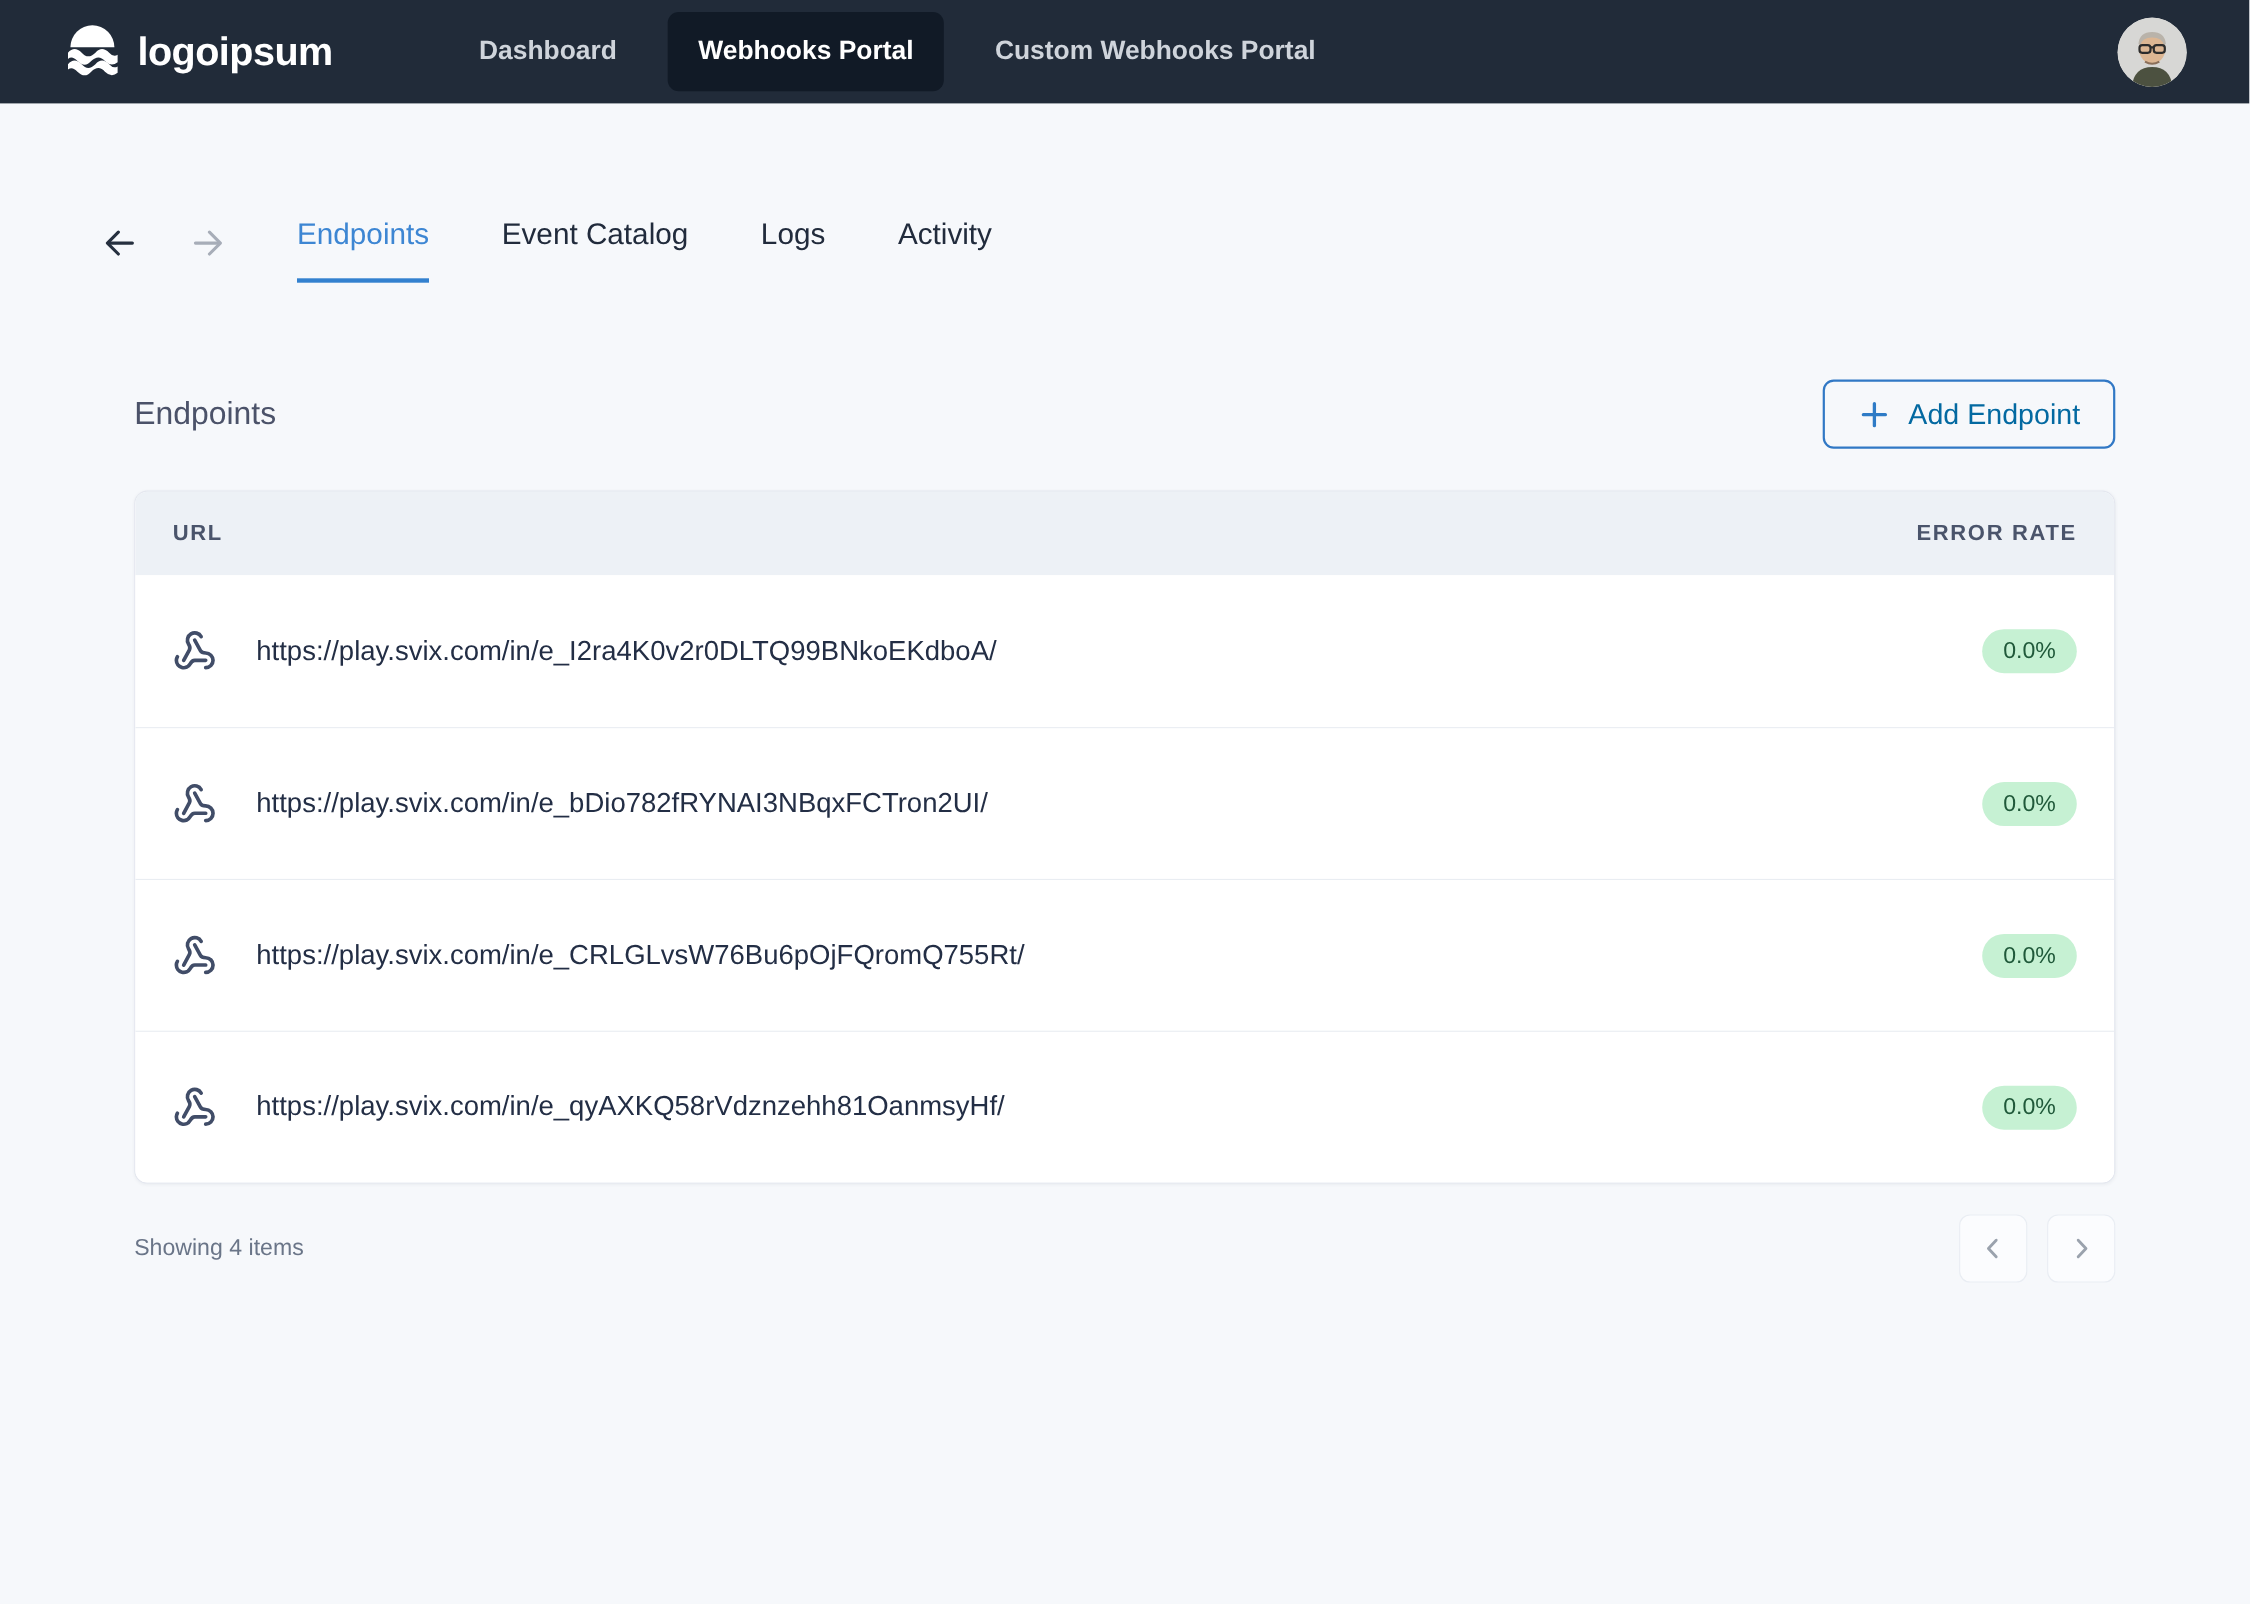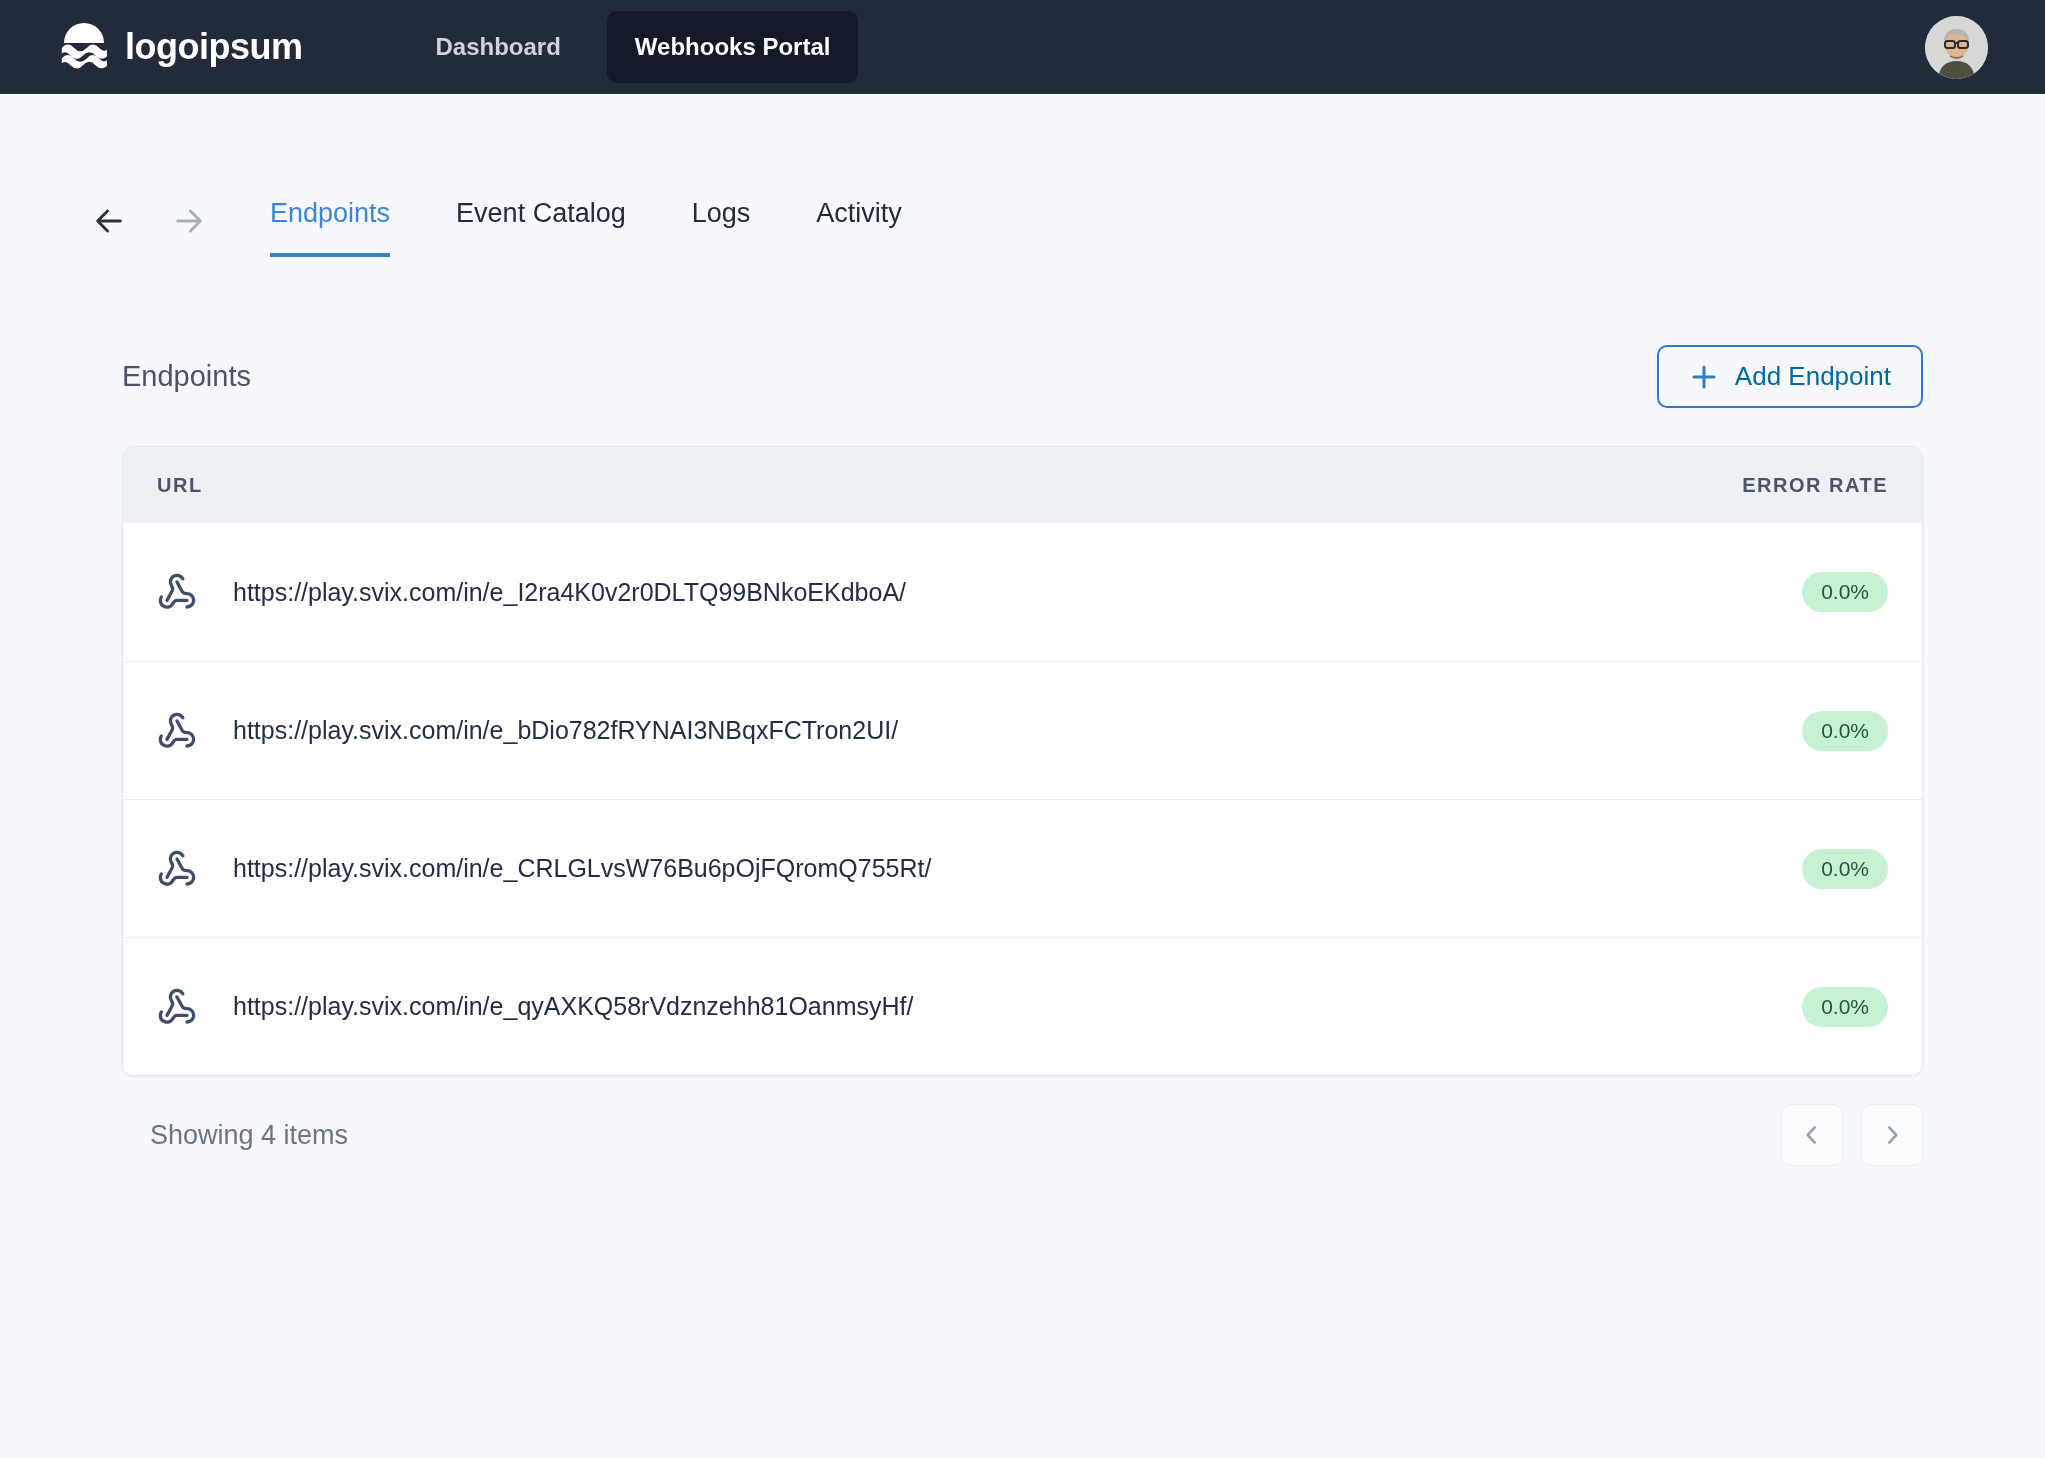--- a/index.html
+++ b/index.html
@@ -91,21 +91,21 @@
     background: #c6f1d3; color: #20593a;
     font-size: 21px; font-weight: 400;
     padding: 8px 19px; border-radius: 999px; white-space: nowrap;
   }
 
   
   .list-footer {
     margin: 28px 122px 0;
     display: flex; align-items: center; justify-content: space-between;
   }
-  .showing { font-size: 27px; color: #6a7588; margin-left: 28px; }
+  .showing { font-size: 21px; color: #6a7588; }
   .pager { display: flex; gap: 18px; }
   .page-btn {
     width: 62px; height: 62px; border-radius: 10px;
     border: 1px solid #e9edf3; background: #fbfcfe;
     display: flex; align-items: center; justify-content: center; cursor: pointer;
   }
 </style>
 </head>
 <body>
 
@@ -117,20 +117,21 @@
         <path d="M4 29 q6 -7 13 0 q6 7 13 0 q6 -7 13 0 q4 4.5 8 2 v7 q-6 5 -12 -1 q-6 -7 -13 0 q-6 7 -13 0 q-5 -5.5 -9 -2 z" fill="#ffffff" transform="scale(0.96) translate(1,-1)"></path>
         <path d="M4 42 q6 -7 13 0 q6 7 13 0 q6 -7 13 0 q4 4.5 8 2 v6 q-6 5 -12 -1 q-6 -7 -13 0 q-6 7 -13 0 q-5 -5.5 -9 -2 z" fill="#ffffff" transform="scale(0.96) translate(1,-3)"></path>
       </svg>
     </span>
     <span class="logo-text">logoipsum</span>
   </div>
 
   <nav class="nav-links">
     <span class="nav-link">Dashboard</span>
     <span class="nav-link active">Webhooks Portal</span>
+    <span class="nav-link">Custom Webhooks Portal</span>
   </nav>
 
   <div class="avatar">
     <svg width="63" height="63" viewBox="0 0 63 63">
       <circle cx="31.5" cy="31.5" r="31.5" fill="#d7d7d5"></circle>
       <path d="M13 63 q2 -18 18.5 -18 q16.5 0 18.5 18 z" fill="#4c5140"></path>
       <ellipse cx="31.5" cy="28" rx="12" ry="14" fill="#dcb693"></ellipse>
       <path d="M19 24 q1 -11 12.5 -11 q11.5 0 12.5 11 l-2 1 q-1 -7 -10.5 -7 q-9.5 0 -10.5 7 z" fill="#b9b3aa"></path>
       <rect x="20" y="25" width="10" height="7" rx="2.5" fill="none" stroke="#2c2c2c" stroke-width="2"></rect>
       <rect x="33" y="25" width="10" height="7" rx="2.5" fill="none" stroke="#2c2c2c" stroke-width="2"></rect>

